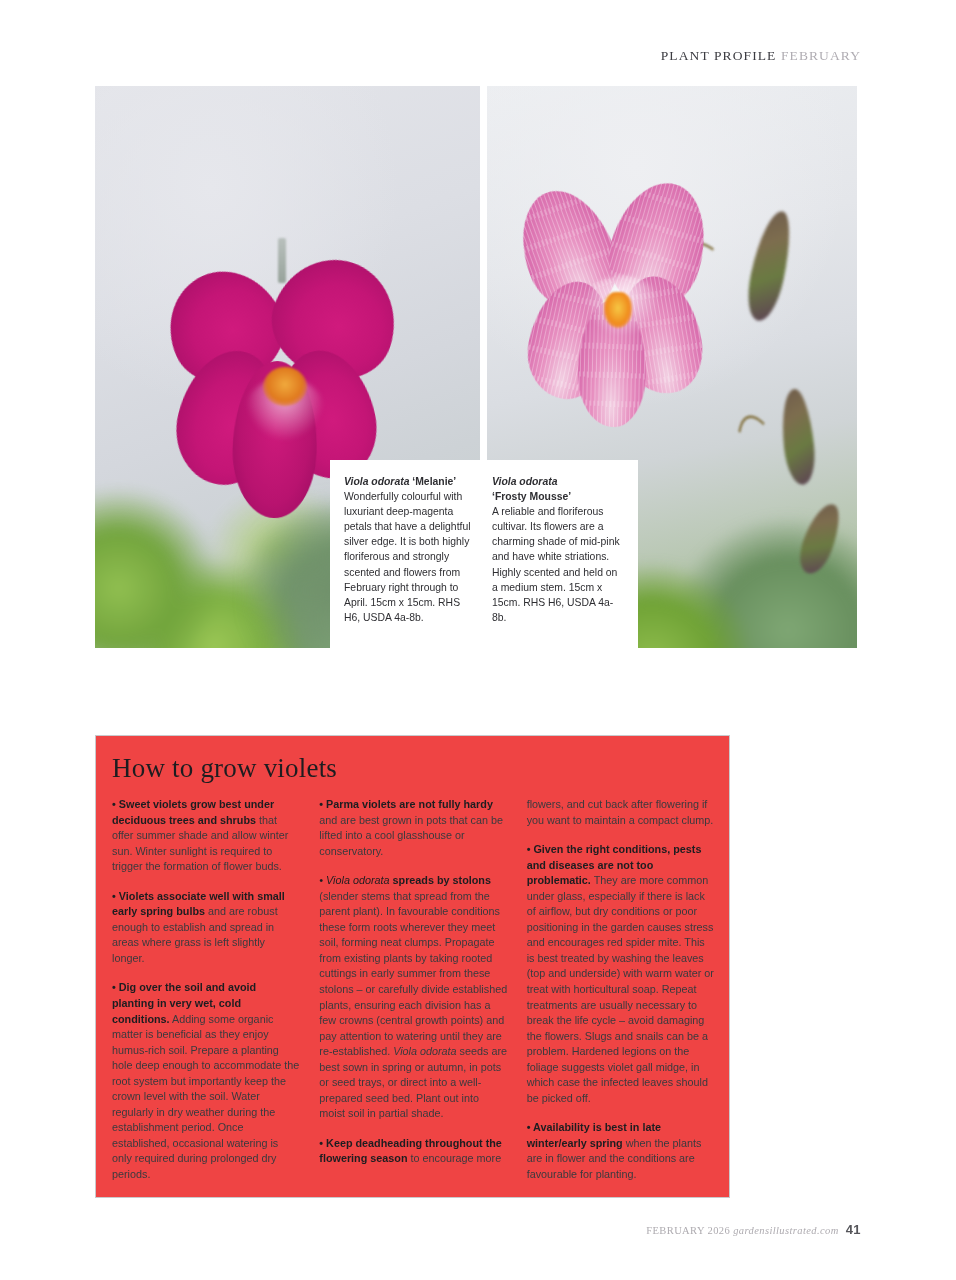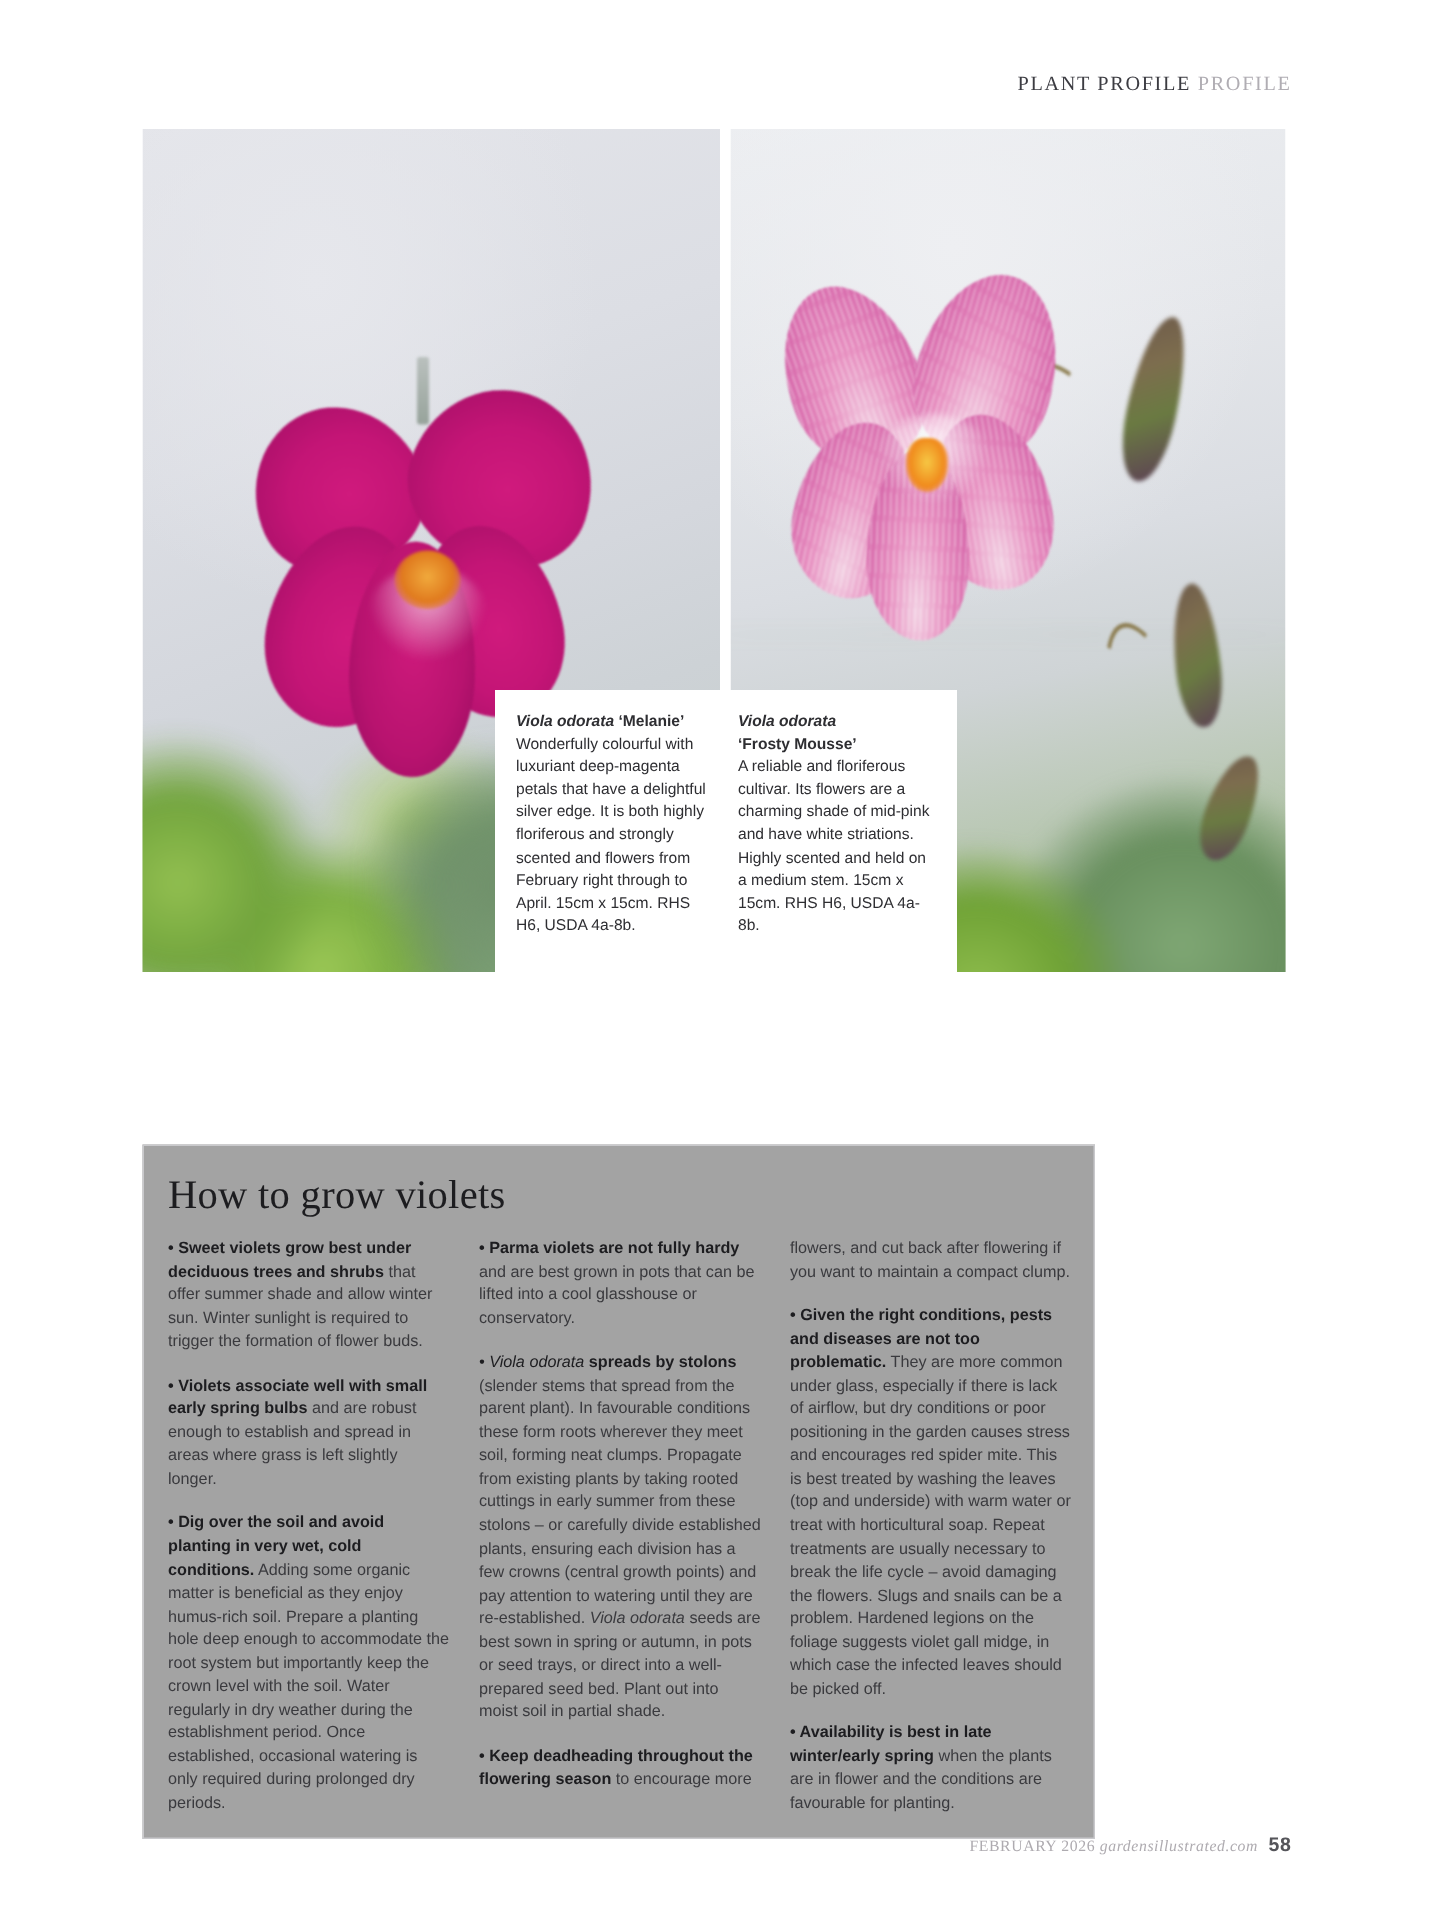--- a/index.html
+++ b/index.html
@@ -187,22 +187,21 @@
   .cap-title { display: block; margin-bottom: 0px; }
 
   
   .panel {
     position: absolute;
     left: 95px;
     top: 735px;
     width: 635px;
     height: 463px;
     border: 1px solid #c9c9cc;
-    background: #a3a3a3;
-    margin-top: 28px;
+    background: #ef4444;
   }
   .panel-title {
     font-family: "Liberation Serif", serif;
     font-size: 27px;
     font-weight: normal;
     color: #1d1d20;
     padding: 17px 0 0 16px;
     letter-spacing: 0.2px;
   }
   .columns {
@@ -240,21 +239,21 @@
     font-size: 13px;
     color: #55555a;
     margin-left: 4px;
   }
 </style>
 </head>
 <body>
 
 <div class="running-head">
   <span class="rh-dark">PLANT PROFILE</span>
-  <span class="rh-light">PROFILE</span>
+  <span class="rh-light">FEBRUARY</span>
 </div>
 
 <div class="photo-band">
 
   <div class="photo photo-left">
     <div class="p1-bg"></div>
     <div class="p1-leaves"></div>
     <div class="p1-leaf-dark"></div>
     <div class="flower1">
       <div class="f1-stem"></div>
@@ -339,14 +338,14 @@
         <b>• Availability is best in late winter/early spring</b><span> when the plants are in flower and the conditions are favourable for planting.</span>
       </p>
     </div>
 
   </div>
 </div>
 
 <div class="footer">
   <span>FEBRUARY 2026</span>
   <span class="site">gardensillustrated.com</span>
-  <span class="pageno">58</span>
+  <span class="pageno">41</span>
 </div>
 
 </body></html>

